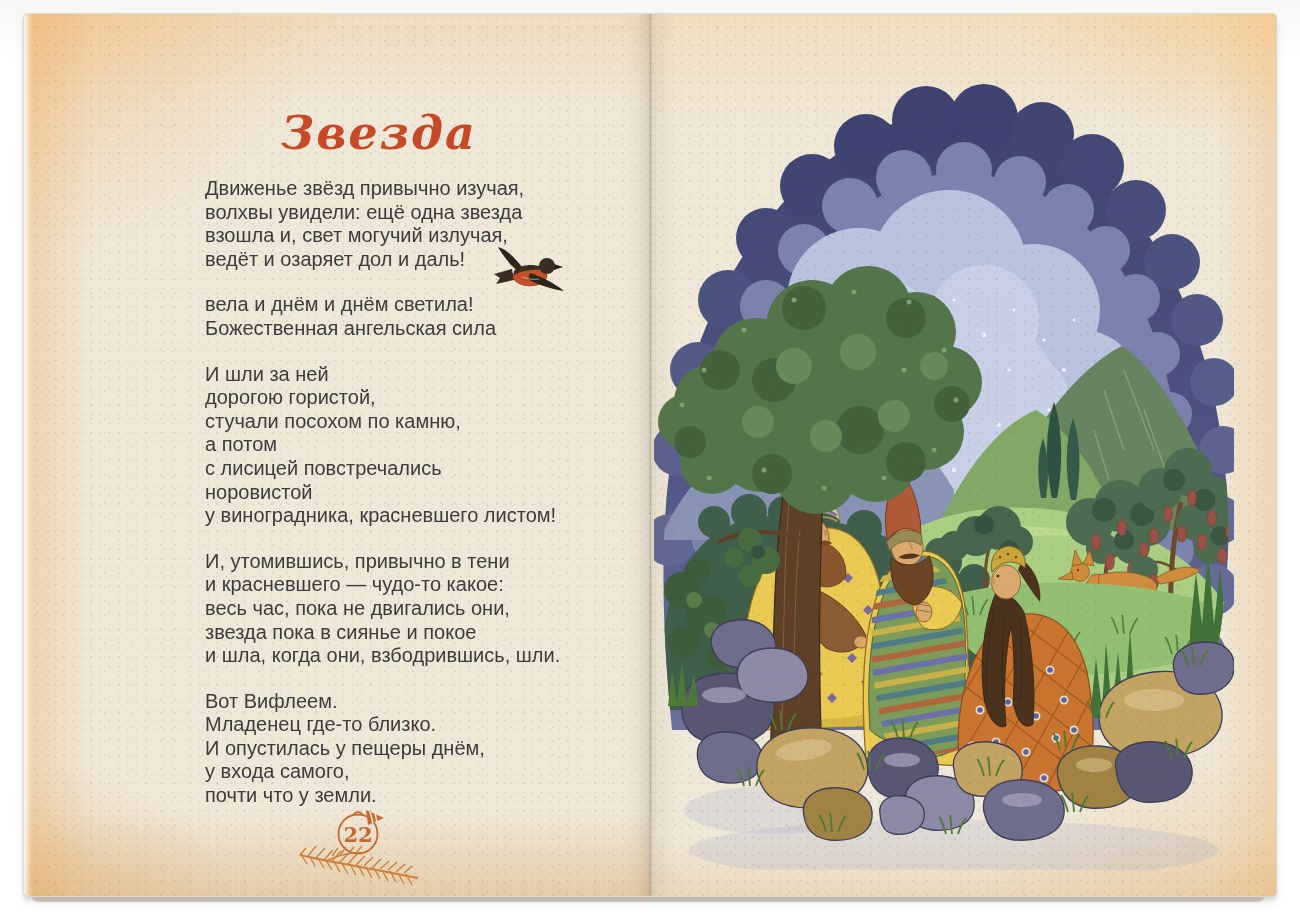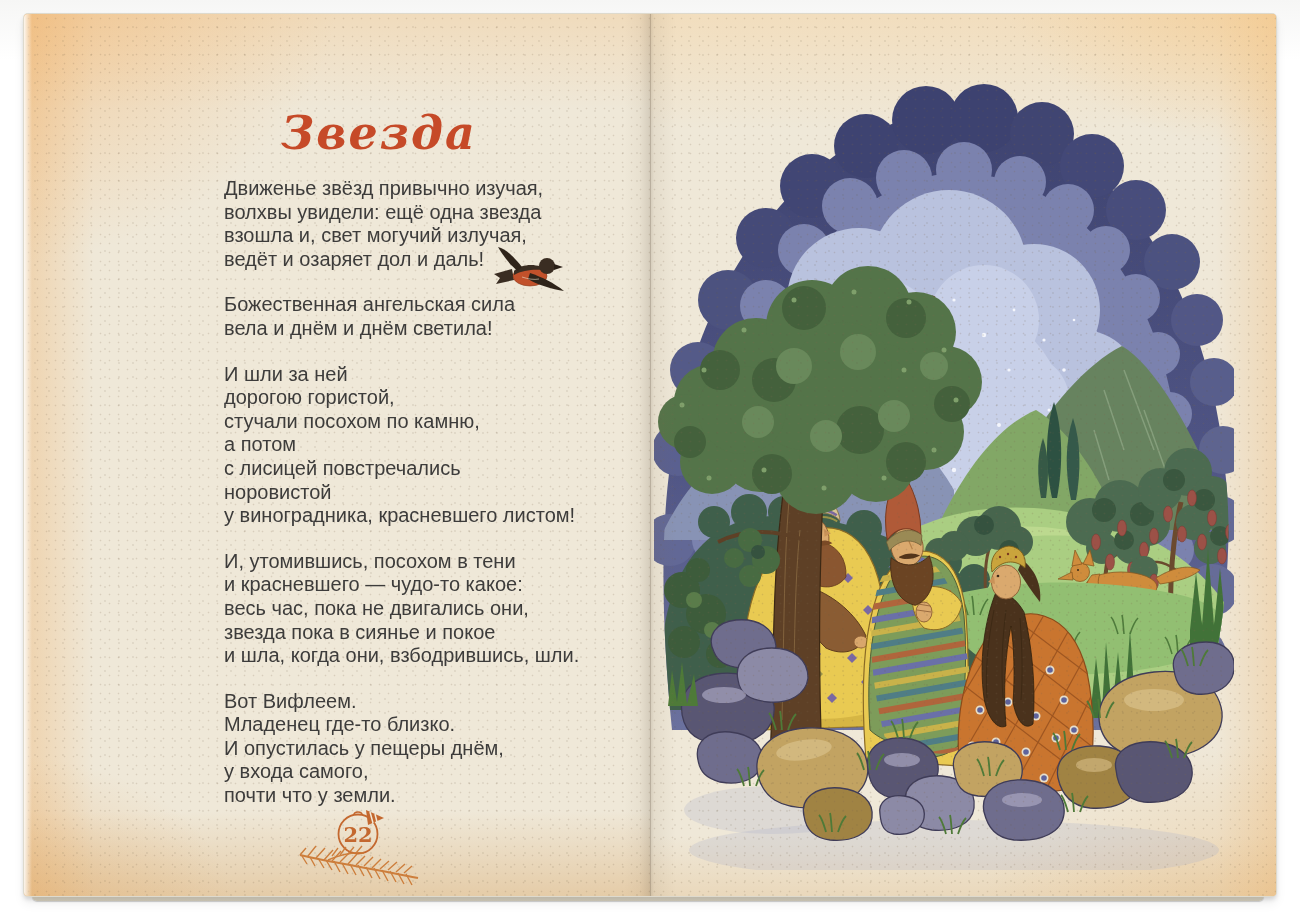--- a/index.html
+++ b/index.html
@@ -72,42 +72,42 @@
   .illo{position:absolute;left:4px;top:56px;}
 </style>
 </head>
 <body>
 
 <div class="spread">
 
   <div class="page page-left">
     <h1 class="title" style="color: rgb(198, 74, 40);">Звезда</h1>
 
-    <div class="poem" style="color: rgb(61, 60, 59); margin-left: 19px;">
+    <div class="poem" style="color: rgb(61, 60, 59);">
         <div class="stanza">
           <div class="poem-line">Движенье звёзд привычно изучая,</div>
           <div class="poem-line">волхвы увидели: ещё одна звезда</div>
           <div class="poem-line">взошла и, свет могучий излучая,</div>
           <div class="poem-line">ведёт и озаряет дол и даль!</div>
         </div>
         <div class="stanza">
+          <div class="poem-line">вела и днём и днём светила!</div>
           <div class="poem-line">Божественная ангельская сила</div>
-          <div class="poem-line">вела и днём и днём светила!</div>
         </div>
         <div class="stanza">
           <div class="poem-line">И шли за ней</div>
           <div class="poem-line">дорогою гористой,</div>
           <div class="poem-line">стучали посохом по камню,</div>
           <div class="poem-line">а потом</div>
           <div class="poem-line">с лисицей повстречались</div>
           <div class="poem-line">норовистой</div>
           <div class="poem-line">у виноградника, красневшего листом!</div>
         </div>
         <div class="stanza">
-          <div class="poem-line">И, утомившись, посохом в тени</div>
+          <div class="poem-line">И, утомившись, привычно в тени</div>
           <div class="poem-line">и красневшего — чудо-то какое:</div>
           <div class="poem-line">весь час, пока не двигались они,</div>
           <div class="poem-line">звезда пока в сиянье и покое</div>
           <div class="poem-line">и шла, когда они, взбодрившись, шли.</div>
         </div>
         <div class="stanza">
           <div class="poem-line">Вот Вифлеем.</div>
           <div class="poem-line">Младенец где-то близко.</div>
           <div class="poem-line">И опустилась у пещеры днём,</div>
           <div class="poem-line">у входа самого,</div>

